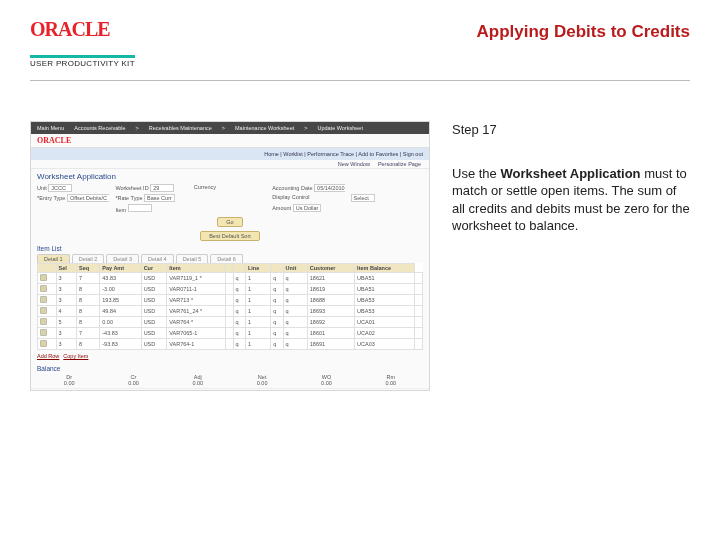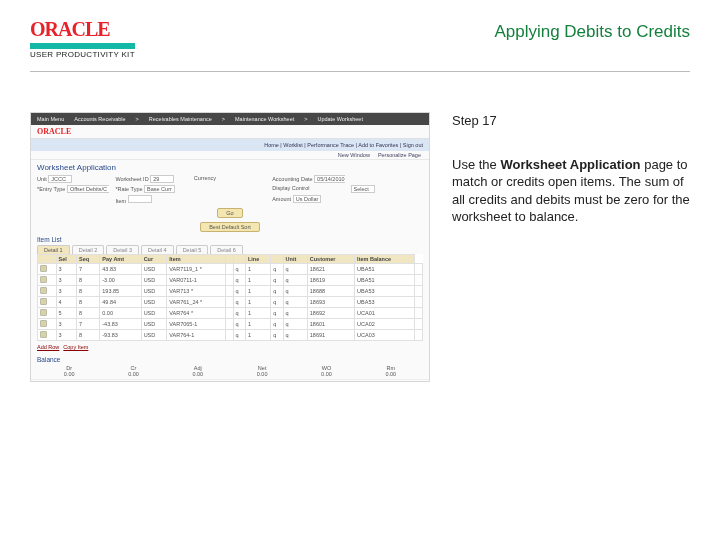--- a/index.html
+++ b/index.html
@@ -25,28 +25,29 @@
     font-family: Georgia, 'Times New Roman', serif;
     font-weight: bold;
     font-size: 20px;
     color: #E8222A;
     letter-spacing: -1px;
   }
   .brand-sub {
     font-size: 8px;
     letter-spacing: 0.3px;
     color: #222;
-    border-top: 6px solid #14b8a6;
-    margin-top: 2px;
+    border-top: 3px solid #14b8a6;
+    margin-top: 14px;
     padding-top: 1px;
   }
   .page-title {
     font-size: 17px;
-    color: #15803d;
+    color: #b91c1c;
     padding-top: 4px;
+    font-weight: bold;
   }
   .divider {
     margin: 4px 30px 0 30px;
     height: 1px;
     background: #bbb;
   }
   .content {
     display: flex;
     gap: 22px;
     padding: 40px 30px 0 30px;
@@ -444,16 +445,16 @@
       
       
       
     </div>
 
   </div>
 
   <div class="step-col">
     <div class="step-label">Step 17</div>
     <div class="step-text">
-      <span>Use the </span><b>Worksheet Application</b><span> page to match or credits open items. The sum of all credits and debits must be zero for the worksheet to balance.</span>
+      <span>Use the </span><b>Worksheet Application</b><span> must to match or settle open items. The sum of all credits and debits must be zero for the worksheet to balance.</span>
     </div>
   </div>
 </div>
 
 </body></html>

